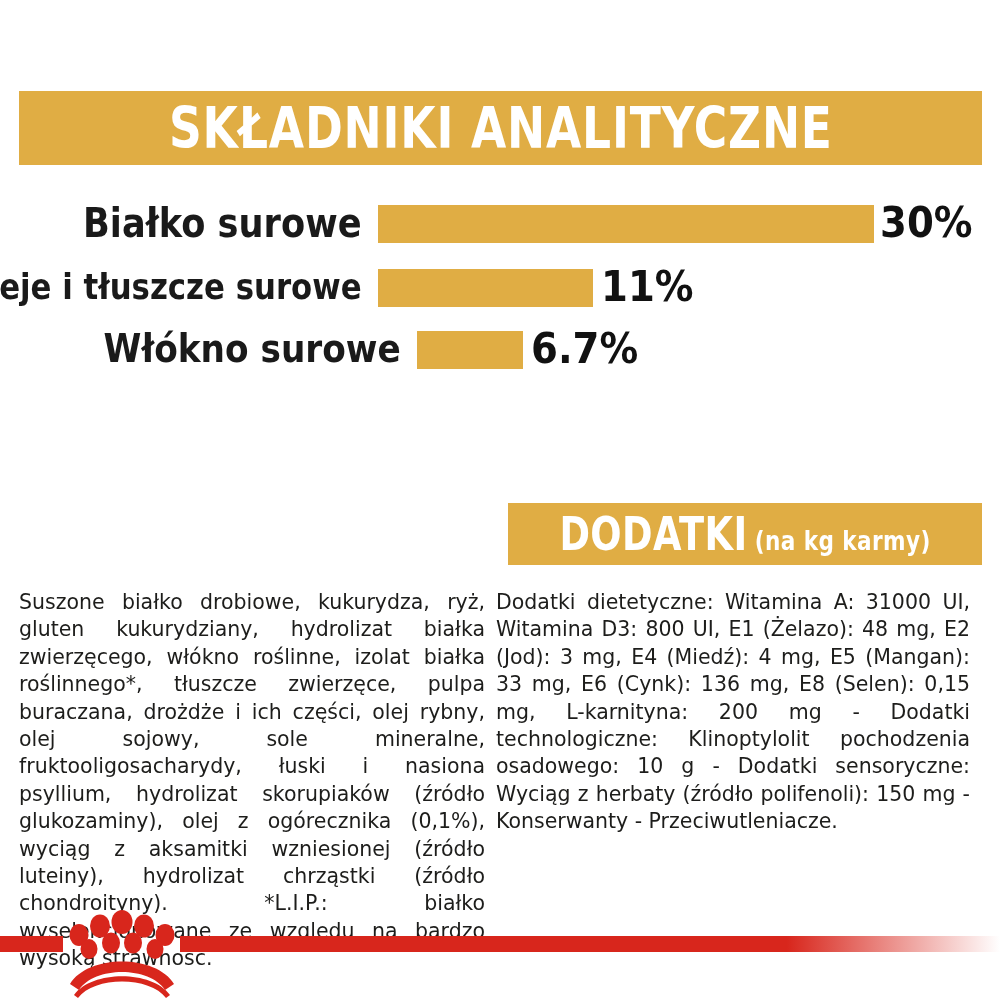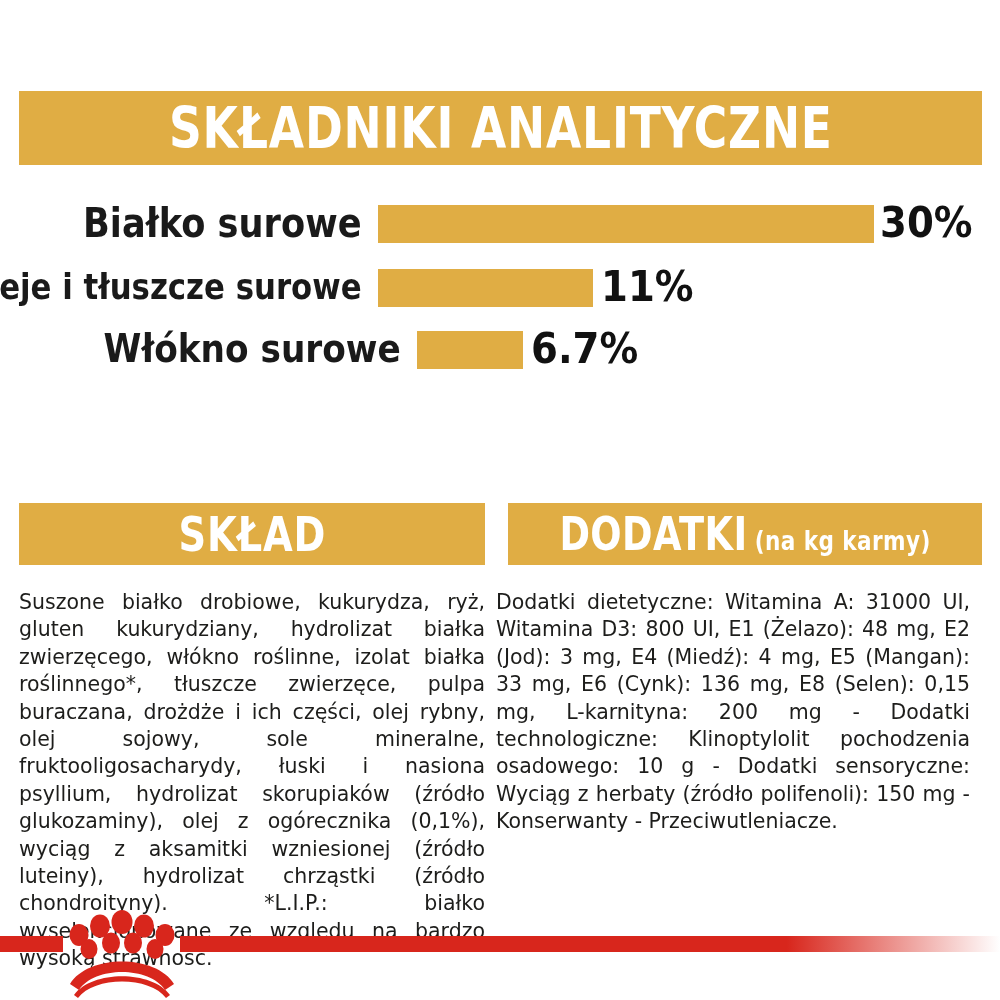--- a/index.html
+++ b/index.html
@@ -217,23 +217,20 @@
     </div>
 
     <div class="chart-row" id="chart-row-2">
       <span class="chart-label">Włókno surowe</span>
       <div class="chart-bar"></div>
       <span class="chart-value">6.7%</span>
     </div>
 
   </div>
 
-  <div class="band" id="composition-band">
-    <span class="band-title">SKŁAD</span>
-  </div>
 
   <div class="band" id="additives-band">
     <span class="band-title">
       <span>DODATKI</span>
         <span class="band-sub">(na kg karmy)</span>
     </span>
   </div>
 
   <div class="body-col" id="composition-text">Suszone białko drobiowe, kukurydza, ryż, gluten kukurydziany, hydrolizat białka zwierzęcego, włókno roślinne, izolat białka roślinnego*, tłuszcze zwierzęce, pulpa buraczana, drożdże i ich części, olej rybny, olej sojowy, sole mineralne, fruktooligosacharydy, łuski i nasiona psyllium, hydrolizat skorupiaków (źródło glukozaminy), olej z ogórecznika (0,1%), wyciąg z aksamitki wzniesionej (źródło luteiny), hydrolizat chrząstki (źródło chondroityny). *L.I.P.: białko wyselekcjonowane ze względu na bardzo wysoką strawność.</div>
 

